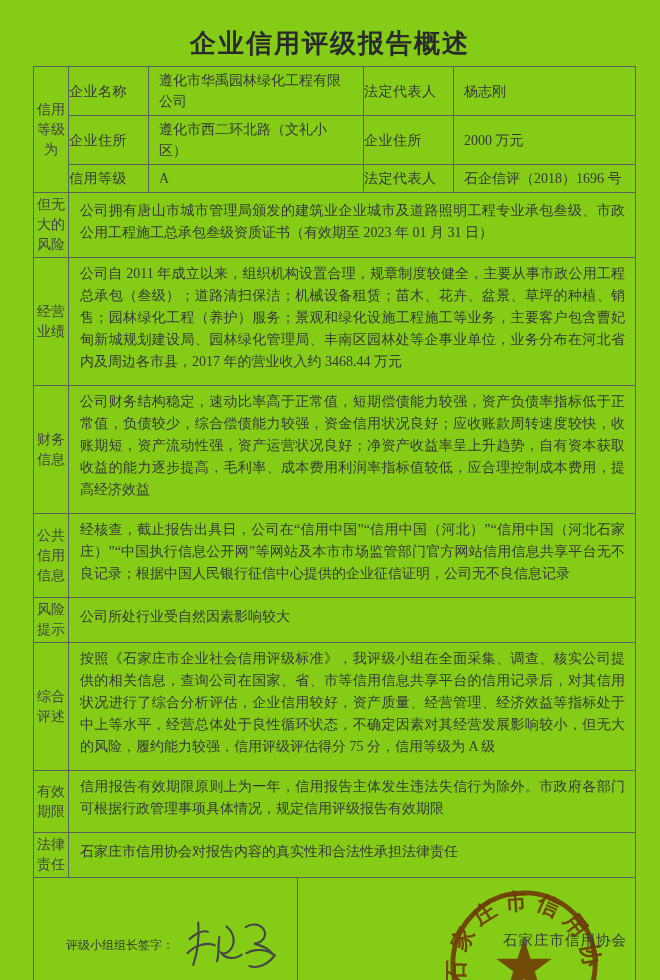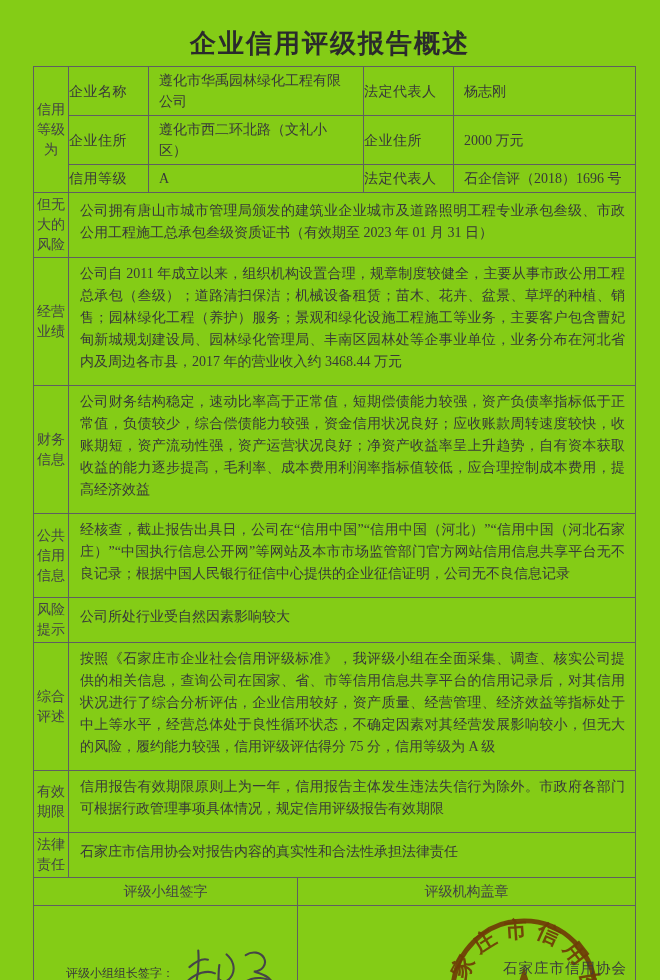--- a/index.html
+++ b/index.html
@@ -136,24 +136,20 @@
     </tr>
   </tbody>
     </table>
 
   <table class="sig">
     <colgroup>
         <col style="width:264px">
         <col style="width:338px">
       </colgroup>
     <tbody>
-        <tr style="height:28px">
-      <td class="head">评级小组签字</td>
-      <td class="head">评级机构盖章</td>
-    </tr>
     <tr style="height:160px">
       <td class="sigcell">
         <span class="leader-line">评级小组组长签字：</span>
         <svg class="handsign" width="100" height="64" viewBox="0 0 100 64">
           <g fill="none" stroke="#454548" stroke-width="2.1" stroke-linecap="round">
             <path d="M6,22 C14,16 20,14 25,16"></path>
             <path d="M16,6 C16,16 15,32 8,48"></path>
             <path d="M3,36 C12,28 24,26 31,30"></path>
             <path d="M36,22 C34,30 35,38 32,46"></path>
             <path d="M44,12 C50,18 52,26 48,33 C45,38 40,40 37,38 C40,44 50,46 57,41"></path>

